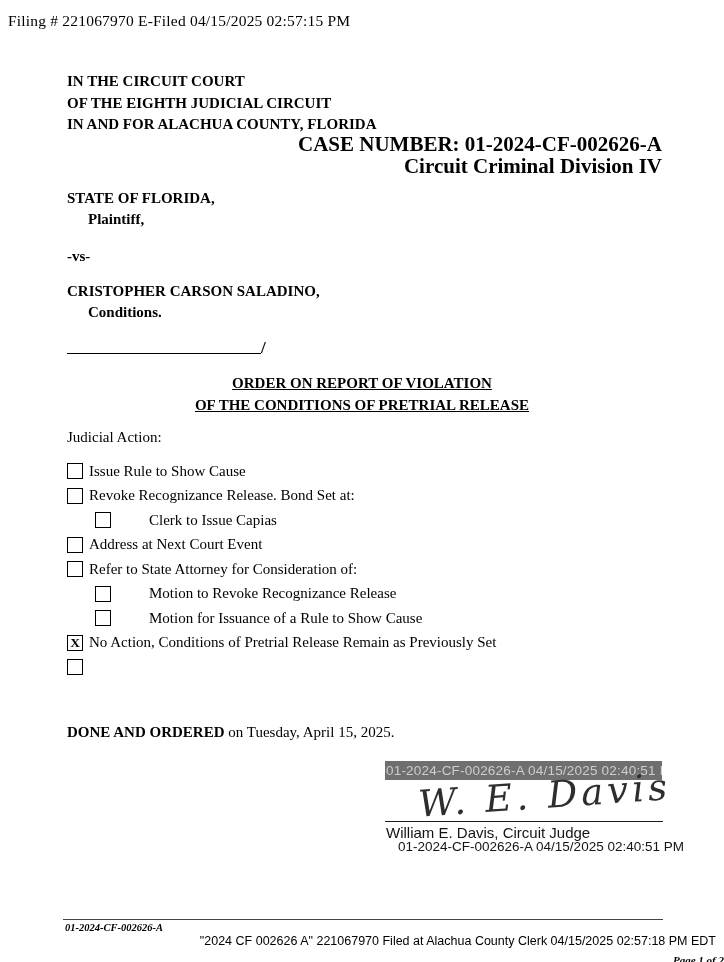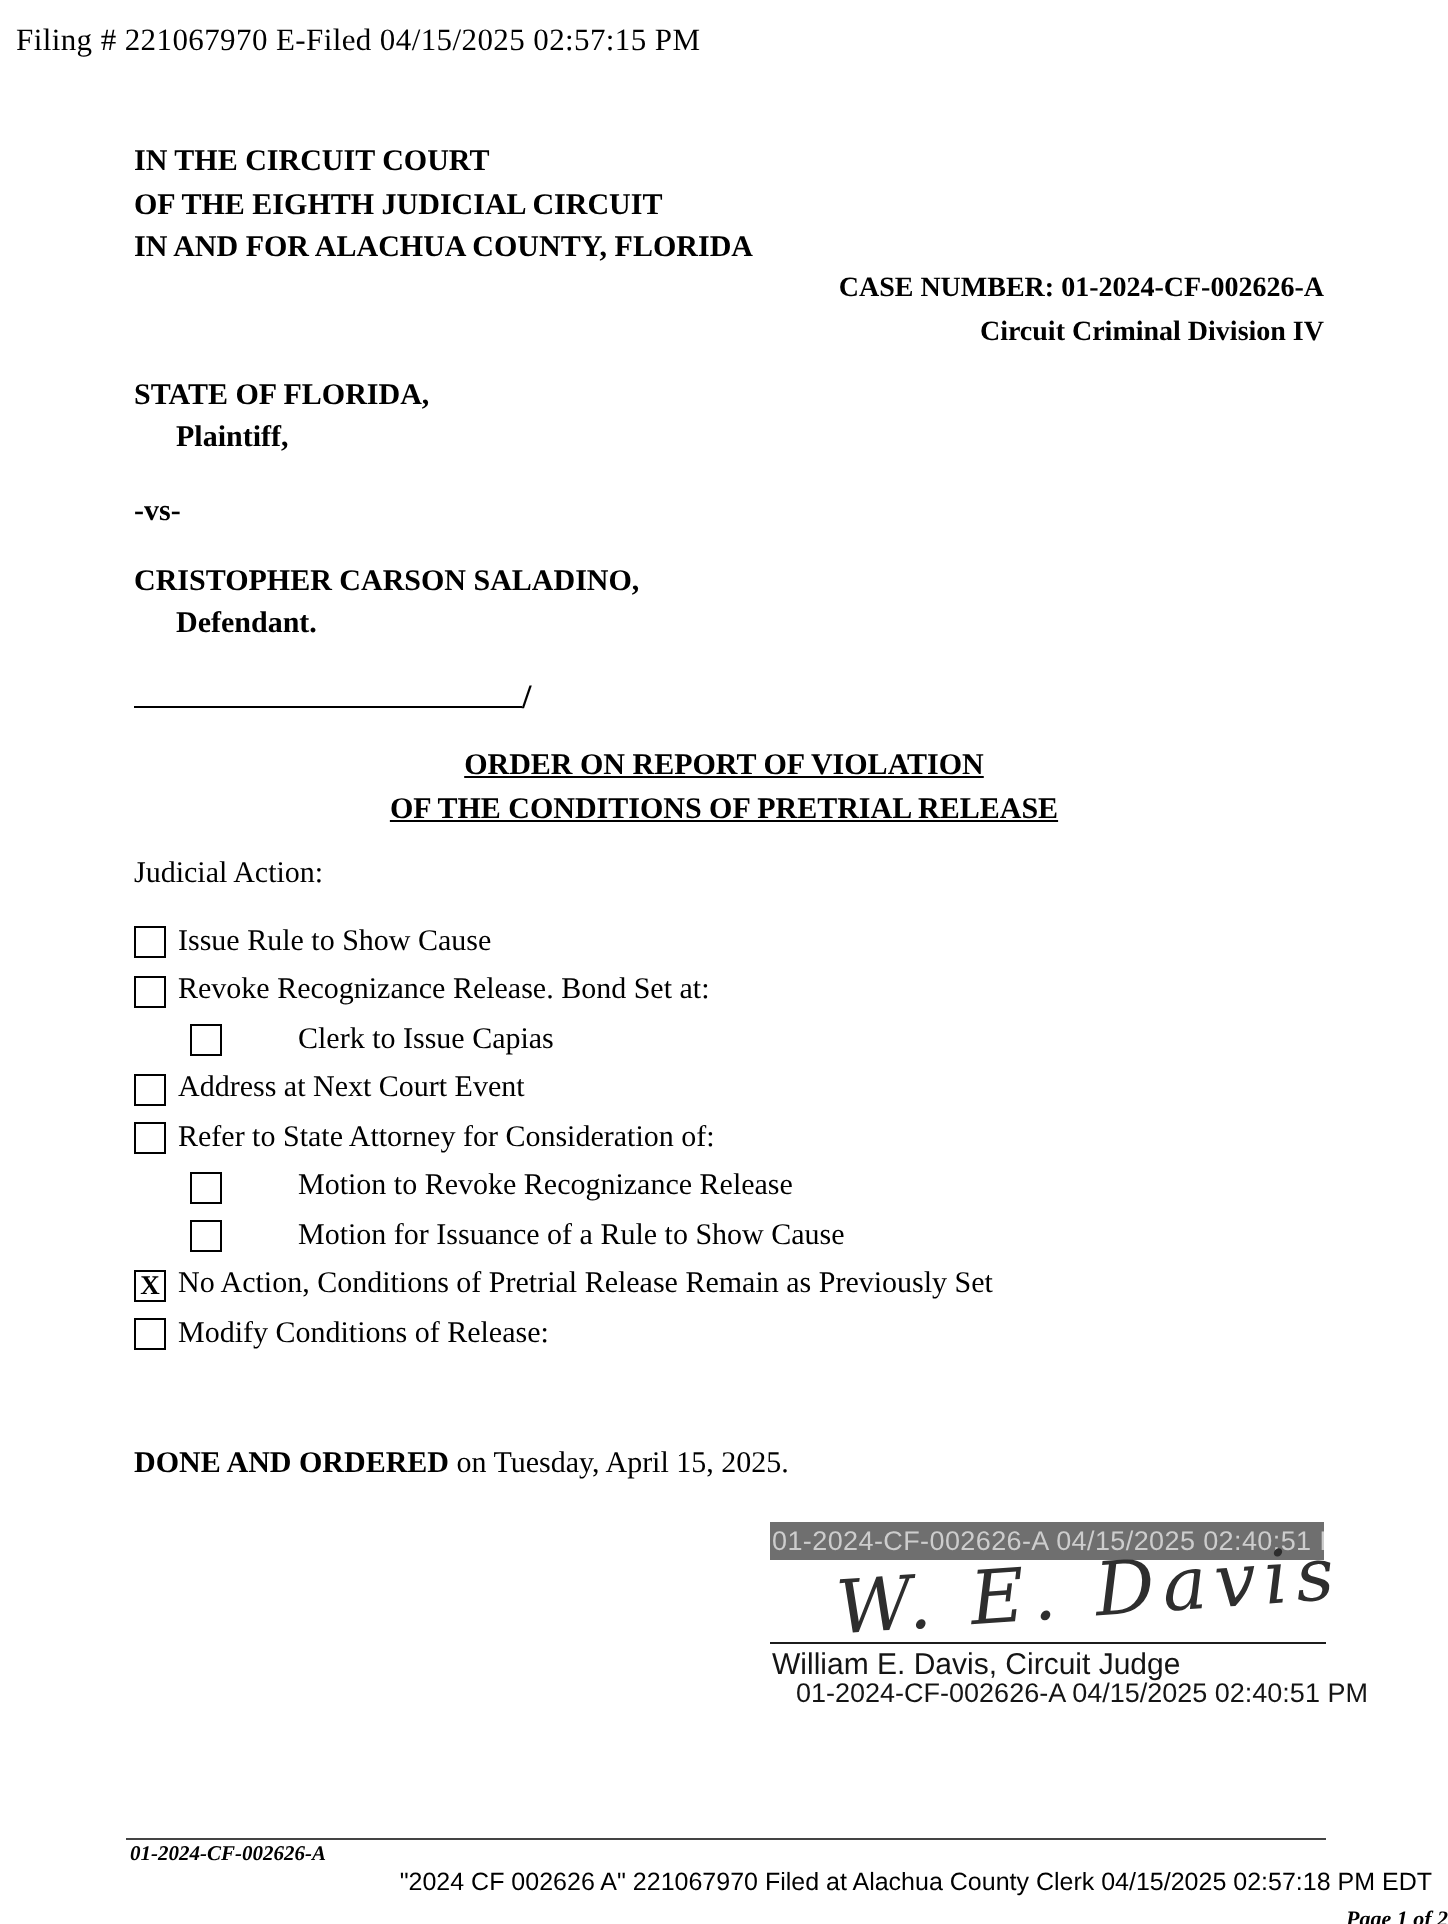--- a/index.html
+++ b/index.html
@@ -6,21 +6,21 @@
   html,body { background:#ffffff; }
   body {
     width:724px; height:962px; position:relative; overflow:hidden;
     font-family:"Liberation Serif", serif; color:#000;
   }
   .abs { position:absolute; }
 
   .filing-header { left:8px; top:12px; font-size:15.5px; letter-spacing:.2px; }
 
   .court-block { left:67px; top:71px; font-weight:bold; font-size:15px; line-height:21.5px; }
-  .case-block  { right:62px; top:134px; text-align:right; font-weight:bold; font-size:14px; line-height:21.5px; }
+  .case-block  { right:62px; top:134px; text-align:right; font-weight:bold; font-size:21px; line-height:21.5px; }
 
   .party { left:67px; font-weight:bold; font-size:15px; }
   .party.indent { left:88px; }
 
   .sep-wrap { left:67px; top:337px; }
   .sep-line { display:inline-block; width:194px; height:17px; border-bottom:1.6px solid #000; }
   .sep-slash { font-weight:bold; font-size:17px; vertical-align:bottom; }
 
   .doc-title { left:0; right:0; top:373px; text-align:center; font-weight:bold; font-size:15px; line-height:21.5px; }
   .doc-title div { text-decoration:underline; }
@@ -72,21 +72,21 @@
 
 <div class="abs case-block">
   <div>CASE NUMBER: 01-2024-CF-002626-A</div>
   <div>Circuit Criminal Division IV</div>
 </div>
 
 <div class="abs party" style="top:190px">STATE OF FLORIDA,</div>
 <div class="abs party indent" style="top:211px">Plaintiff,</div>
 <div class="abs party" style="top:248px">-vs-</div>
 <div class="abs party" style="top:283px">CRISTOPHER CARSON SALADINO,</div>
-<div class="abs party indent" style="top:304px">Defendant.</div>
+<div class="abs party indent" style="top:304px">Conditions.</div>
 
 <div class="abs sep-wrap">
   <span class="sep-line"></span><span class="sep-slash">/</span>
 </div>
 
 <div class="abs doc-title">
   <div>ORDER ON REPORT OF VIOLATION</div>
   <div>OF THE CONDITIONS OF PRETRIAL RELEASE</div>
 </div>
 
@@ -120,21 +120,20 @@
   <div class="cb-row indent1">
     <span class="cb-box"></span>
     <span>Motion for Issuance of a Rule to Show Cause</span>
   </div>
   <div class="cb-row checked">
     <span class="cb-box">X</span>
     <span>No Action, Conditions of Pretrial Release Remain as Previously Set</span>
   </div>
   <div class="cb-row">
     <span class="cb-box"></span>
-    <span>Modify Conditions of Release:</span>
   </div>
 </div>
 
 <div class="abs done-line">
   <span class="b">DONE AND ORDERED</span><span> on Tuesday, April 15, 2025.</span>
 </div>
 
 <div class="abs stamp-bar" id="stampBar" style="background: rgb(111, 111, 111); color: rgb(205, 205, 205);">01-2024-CF-002626-A 04/15/2025 02:40:51 PM</div>
 
 <div class="abs sig-script">W. E. Davis</div>

